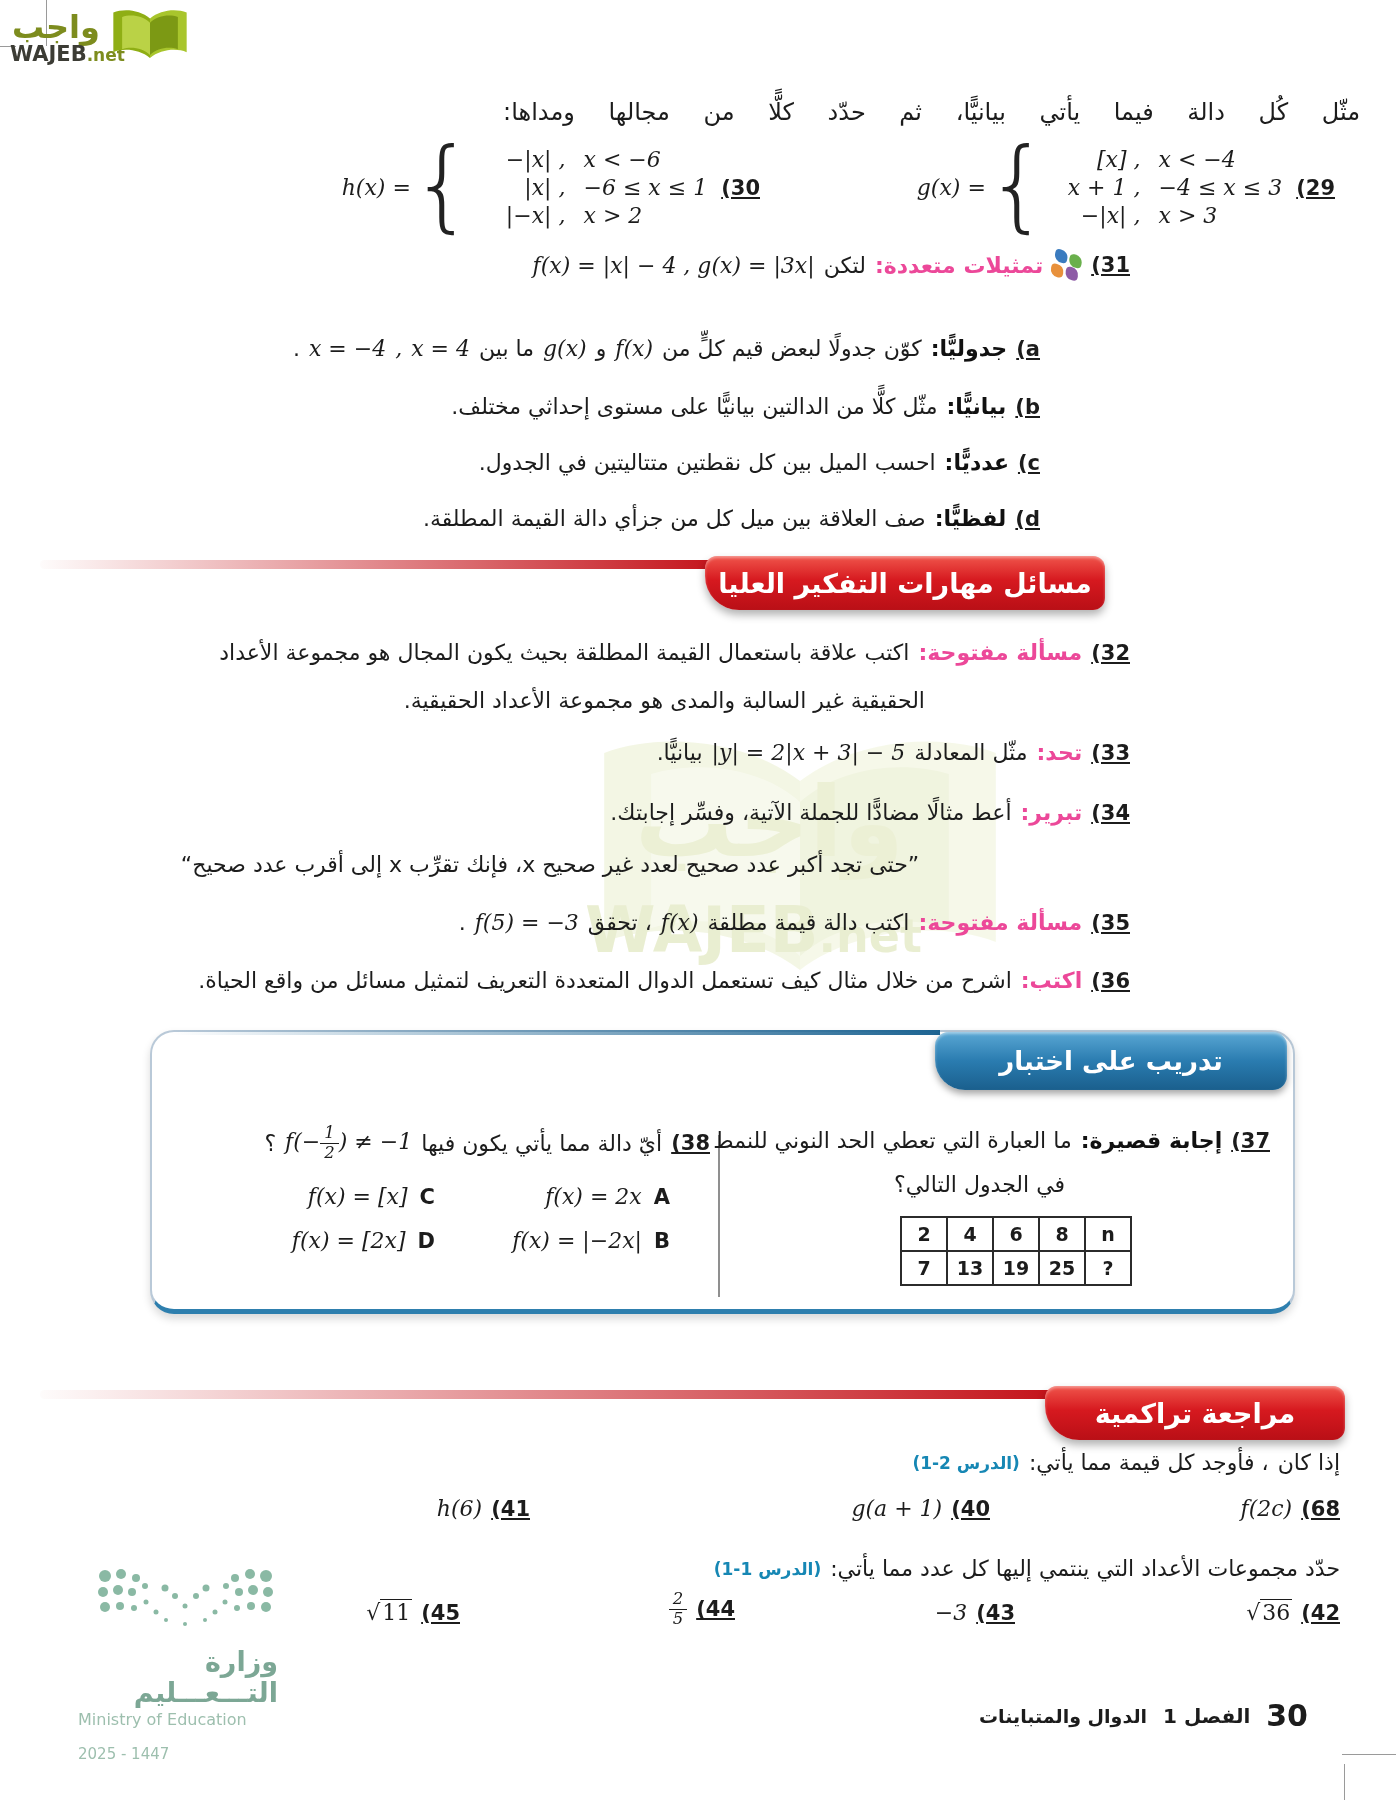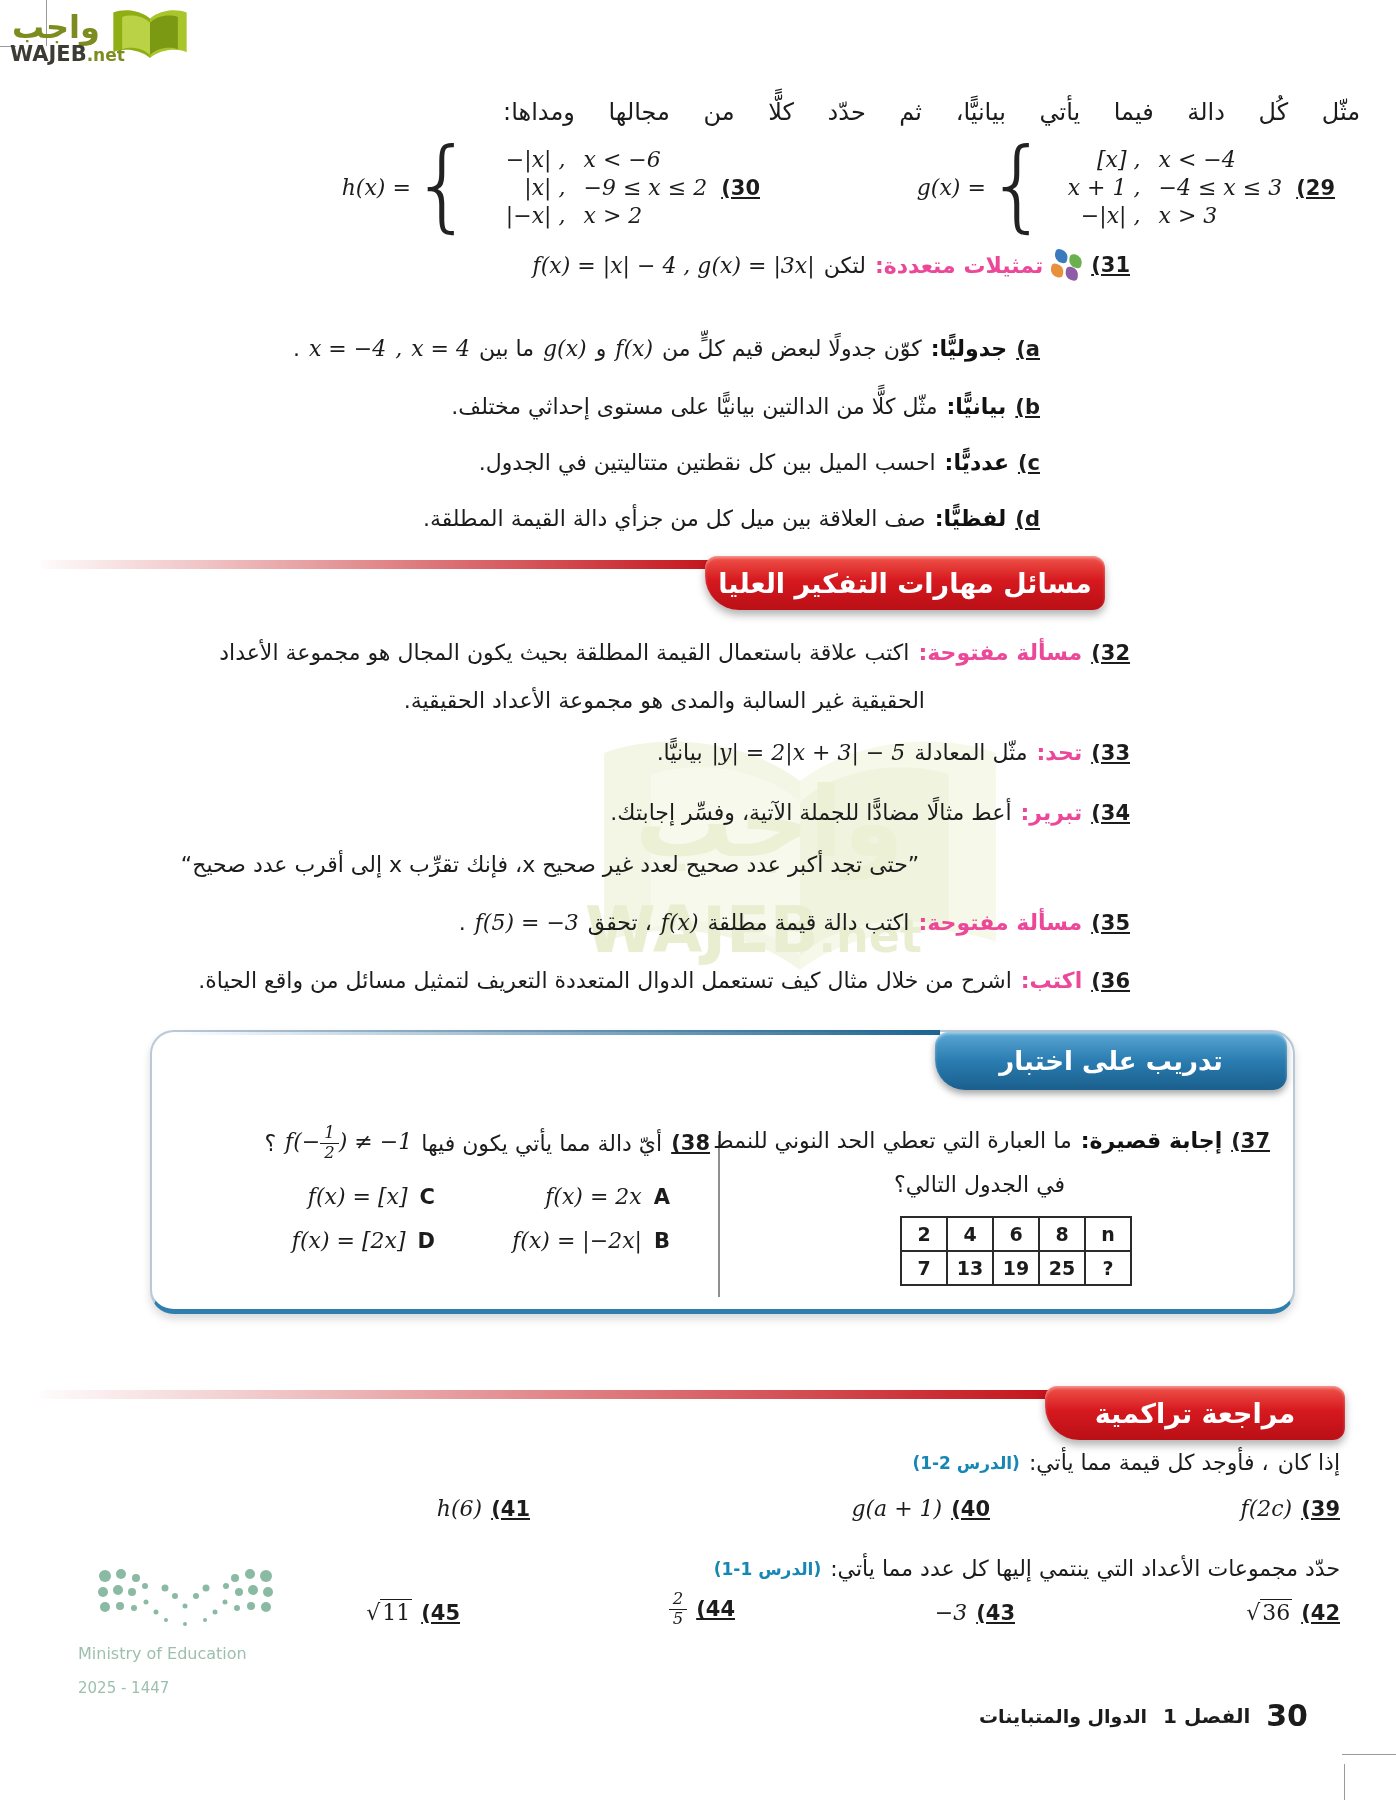--- a/index.html
+++ b/index.html
@@ -157,21 +157,21 @@
     <span class="pw">
       <span>h(x) =</span>
       <span class="brace">{</span>
       <span class="rows">
         <span class="r">
             <span class="e">−|x| ,</span>
             <span class="c">x &lt; −6</span>
           </span>
         <span class="r">
             <span class="e">|x| ,</span>
-            <span class="c">−9 ≤ x ≤ 2</span>
+            <span class="c">−6 ≤ x ≤ 1</span>
           </span>
         <span class="r">
             <span class="e">|−x| ,</span>
             <span class="c">x &gt; 2</span>
           </span>
       </span>
     </span>
   </div>
 
   <div class="line" style="right:266px;top:250px">
@@ -334,21 +334,21 @@
     <span>مراجعة تراكمية</span>
   </div>
 
   <div class="line" style="right:56px;top:1450px">
     <span>إذا كان</span>
     <span>، فأوجد كل قيمة مما يأتي:</span>
     <span class="lesson">(الدرس 2-1)</span>
   </div>
 
   <div class="line" style="right:56px;top:1496px">
-    <span class="num">(39</span>
+    <span class="num">(68</span>
     <span class="m">f(2c)</span>
   </div>
   <div class="line" style="right:406px;top:1496px">
     <span class="num">(40</span>
     <span class="m">g(a + 1)</span>
   </div>
   <div class="line" style="right:866px;top:1496px">
     <span class="num">(41</span>
     <span class="m">h(6)</span>
   </div>
@@ -408,20 +408,21 @@
           <circle cx="132" cy="36" r="2.5"></circle>
         <circle cx="122" cy="46" r="2.5"></circle>
           <circle cx="112" cy="54" r="2"></circle>
         <circle cx="103" cy="30" r="3"></circle>
           <circle cx="82" cy="30" r="3"></circle>
           <circle cx="92" cy="40" r="2.5"></circle>
         <circle cx="113" cy="22" r="3.5"></circle>
           <circle cx="72" cy="22" r="3.5"></circle>
       </g>
     </svg>
+    <div class="mn-ar">وزارة التـــعـــليم</div>
     <div class="mn-en">Ministry of Education</div>
     <div class="mn-yr">2025 - 1447</div>
   </div>
 
   <div class="footer">
     <span class="pg">30</span>
     <span class="ch">الفصل 1</span>
     <span class="ct">الدوال والمتباينات</span>
   </div>
 

